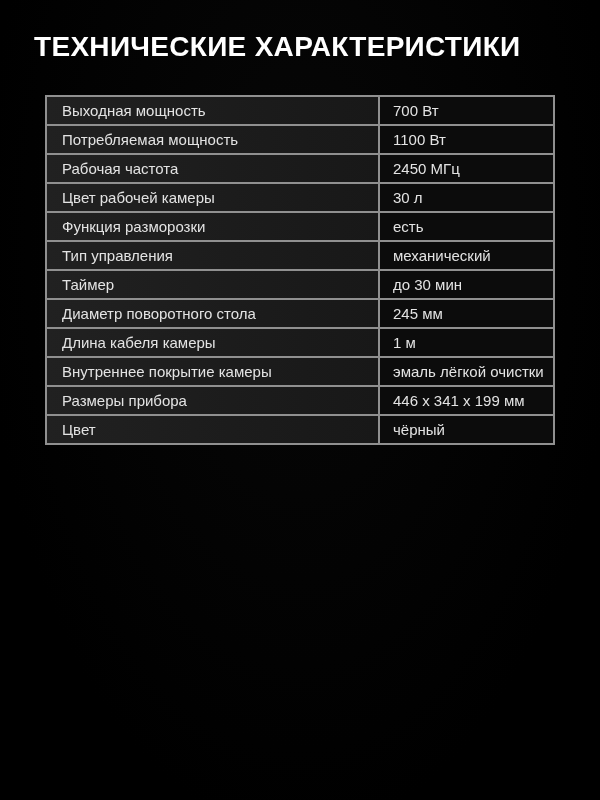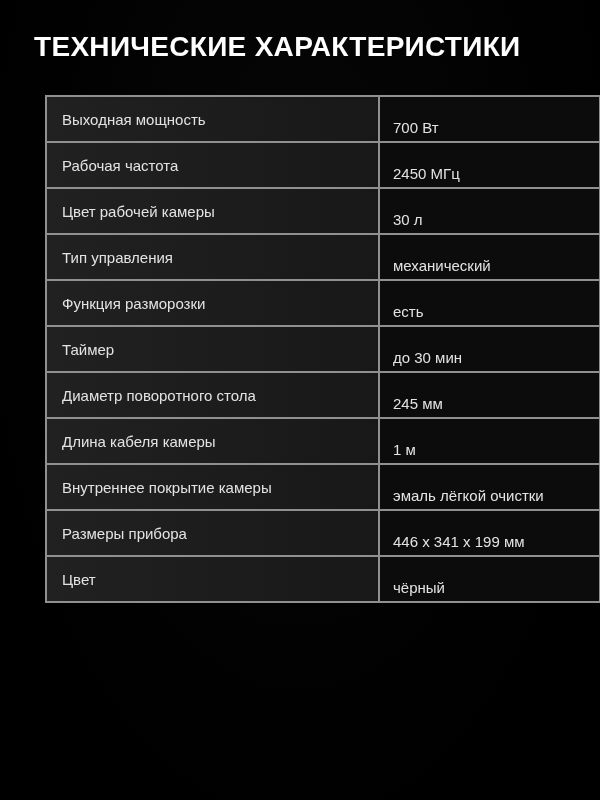--- a/index.html
+++ b/index.html
@@ -22,69 +22,73 @@
     line-height: 1.1;
     font-weight: bold;
     letter-spacing: 0.3px;
     color: var(--title_text, #ffffff);
     white-space: nowrap;
   }
   table.specs {
     position: absolute;
     left: 45px;
     top: 95px;
-    width: 556px;
+    width: 510px;
     border-collapse: collapse;
     table-layout: fixed;
   }
   table.specs td {
     border: 2px solid var(--border, #909090);
     height: 27px;
     font-size: 15px;
     color: var(--cell_text, #e3e3e3);
     vertical-align: middle;
     white-space: nowrap;
     overflow: hidden;
   }
   td.label-cell {
     width: 306px;
     padding: 0 10px 0 15px;
     background: linear-gradient(90deg, #212121 0%, #181818 100%);
   }
   td.value-cell {
-    padding: 17px 8px 0 13px;
+    padding: 0 8px 0 13px;
     background: var(--value_bg, #0c0c0c);
   }
 </style>
 </head>
 <body>
 
 <div class="page-title">ТЕХНИЧЕСКИЕ ХАРАКТЕРИСТИКИ</div>
 
 <table class="specs">
   <tbody>
       <tr>
         <td class="label-cell">Выходная мощность</td>
         <td class="value-cell">700 Вт</td>
       </tr>
       <tr>
+        <td class="label-cell">Потребляемая мощность</td>
+        <td class="value-cell">1100 Вт</td>
+      </tr>
+      <tr>
         <td class="label-cell">Рабочая частота</td>
         <td class="value-cell">2450 МГц</td>
       </tr>
       <tr>
         <td class="label-cell">Цвет рабочей камеры</td>
         <td class="value-cell">30 л</td>
       </tr>
       <tr>
+        <td class="label-cell">Функция разморозки</td>
+        <td class="value-cell">есть</td>
+      </tr>
+      <tr>
         <td class="label-cell">Тип управления</td>
         <td class="value-cell">механический</td>
-      </tr>
-      <tr>
-        <td class="label-cell">Функция разморозки</td>
-        <td class="value-cell">есть</td>
       </tr>
       <tr>
         <td class="label-cell">Таймер</td>
         <td class="value-cell">до 30 мин</td>
       </tr>
       <tr>
         <td class="label-cell">Диаметр поворотного стола</td>
         <td class="value-cell">245 мм</td>
       </tr>
       <tr>

